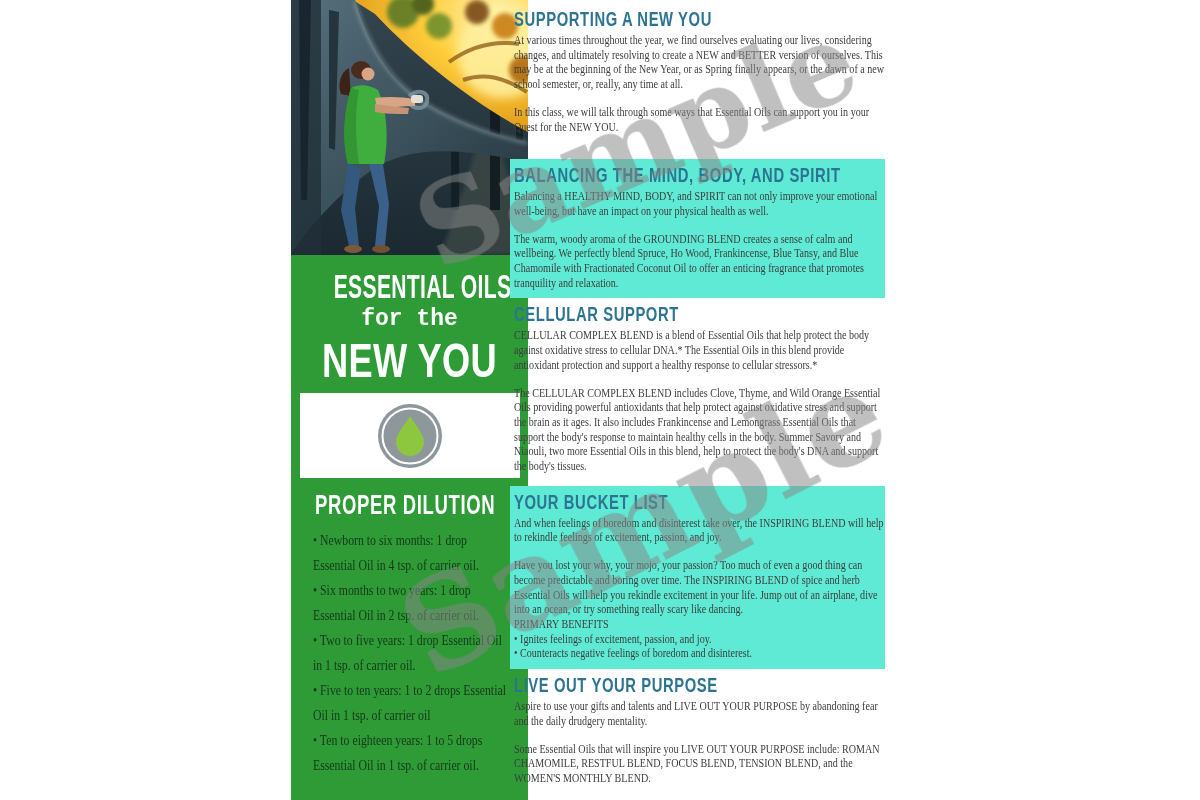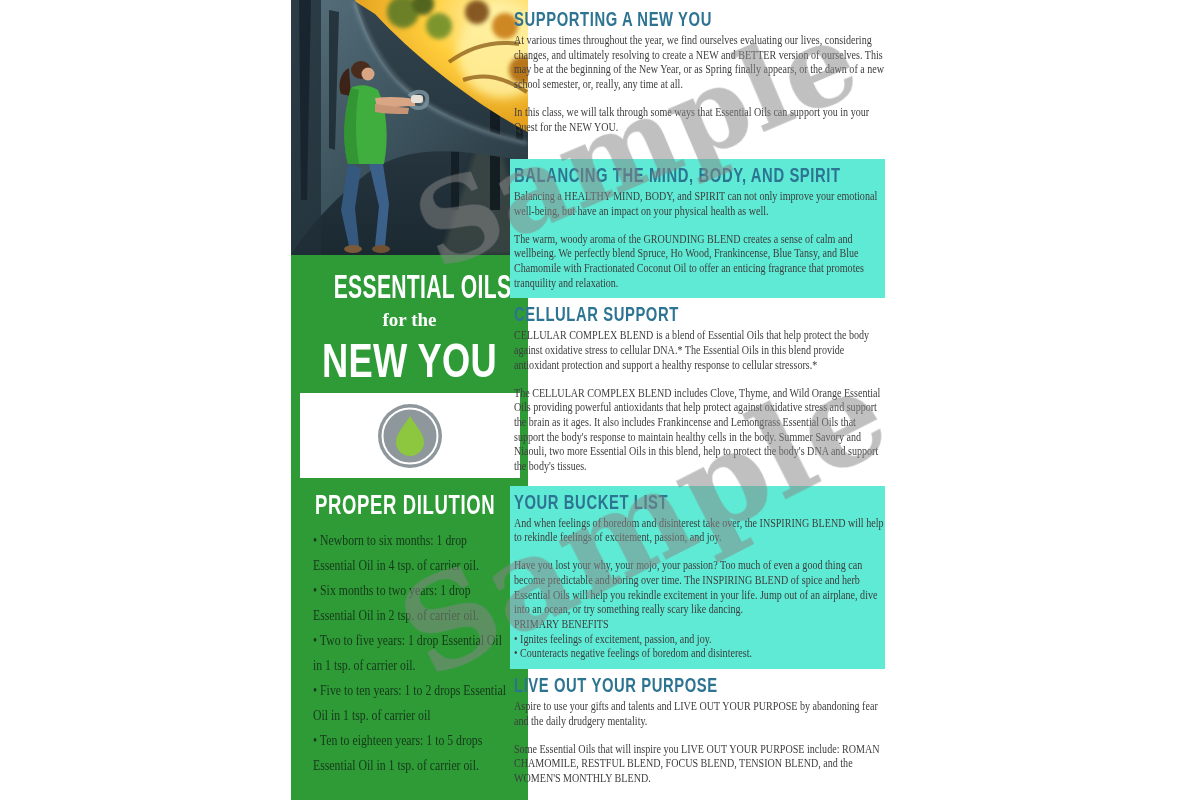--- a/index.html
+++ b/index.html
@@ -11,21 +11,21 @@
   
   .left-col { position:absolute; left:291px; top:0; width:237px; height:800px; }
   .hero { position:absolute; top:0; left:0; width:237px; height:255px; overflow:hidden; }
   .hero svg { display:block; }
 
   .green-panel { position:absolute; top:255px; left:0; width:237px; bottom:0; background:#2e9b37; }
 
   .title-block { padding-top:13px; text-align:center; color:#ffffff; }
   .t1 { font-family:"Liberation Sans", sans-serif; font-weight:bold; font-size:33px;
         line-height:37px; white-space:nowrap; transform:scaleX(0.64); transform-origin:50% 50%; letter-spacing:0.5px; }
-  .t2 { font-family:Liberation Serif, serif; font-weight:bold; font-size:19px; line-height:29px; }
+  .t2 { font-family:Liberation Mono, monospace; font-weight:bold; font-size:23px; line-height:29px; }
   .t3 { font-family:"Liberation Sans", sans-serif; font-weight:bold; font-size:49px;
         line-height:52px; white-space:nowrap; transform:scaleX(0.74); transform-origin:50% 50%; letter-spacing:0.5px; }
 
   .logo-box { position:absolute; top:138px; left:9px; width:220px; height:85px; background:#ffffff;
               display:flex; align-items:center; justify-content:center; }
 
   .pd-heading { position:absolute; top:234px; left:24px; color:#ffffff;
         font-family:"Liberation Sans", sans-serif; font-weight:bold; font-size:28px;
         letter-spacing:1px; white-space:nowrap; transform:scaleX(0.66); transform-origin:left top; }
 

